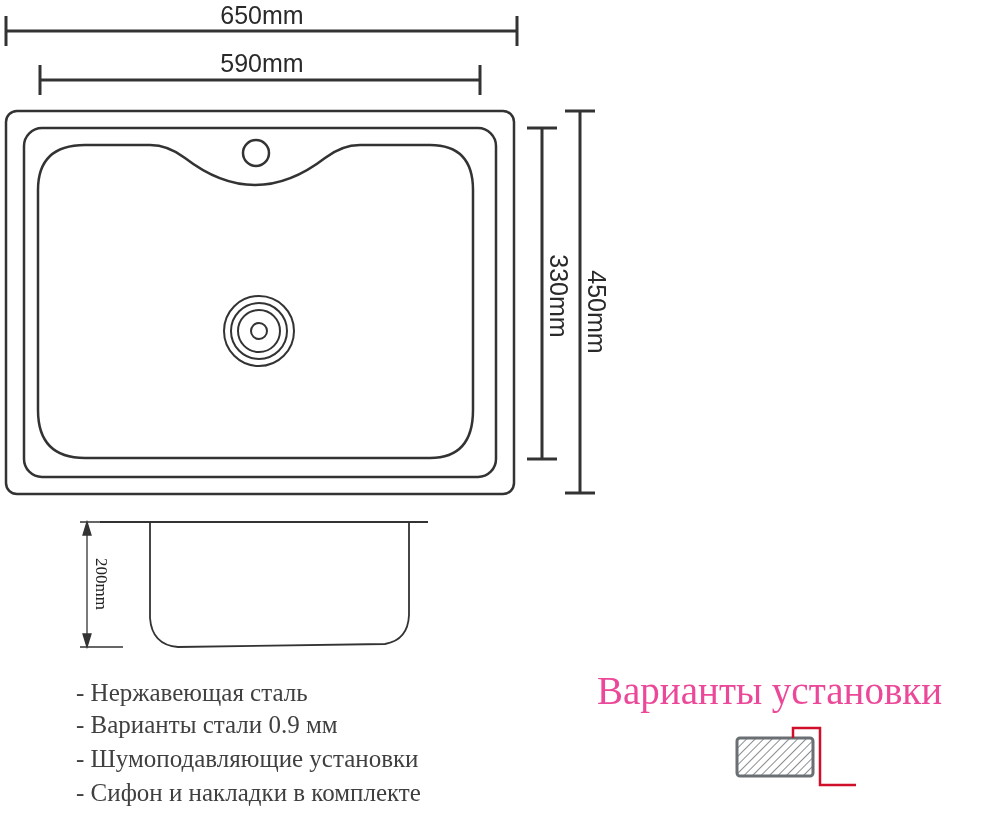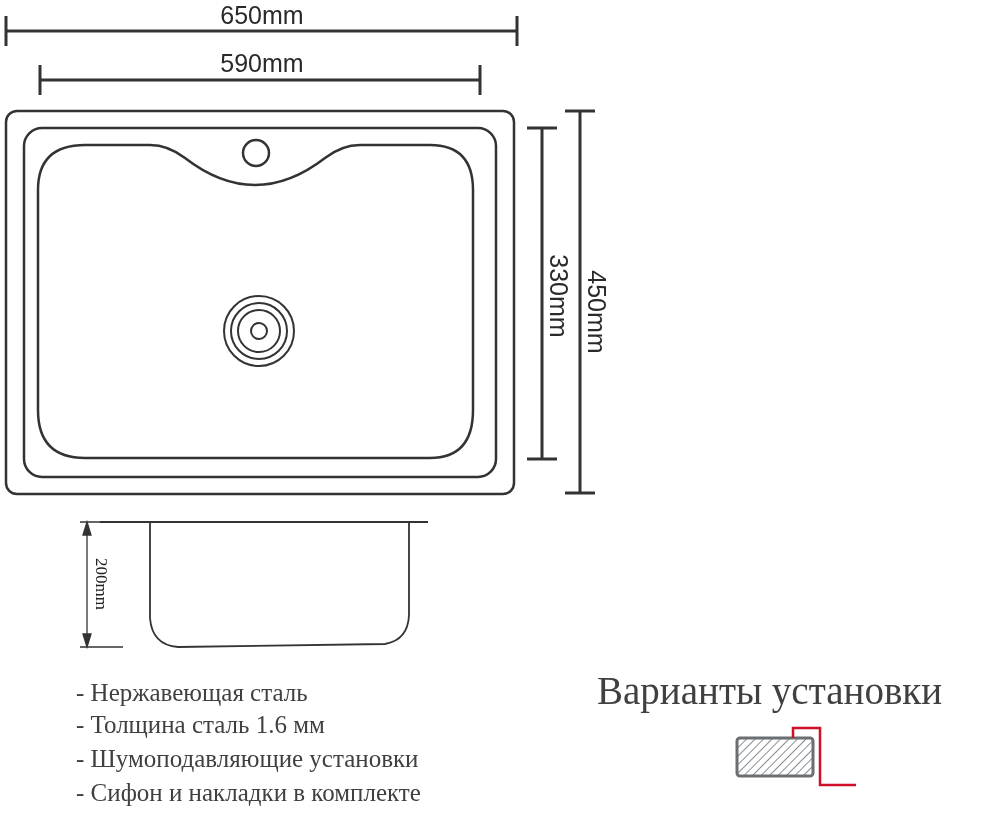--- a/index.html
+++ b/index.html
@@ -3,21 +3,21 @@
 <meta charset="utf-8">
 <style>
   html, body { margin: 0; padding: 0; background: #ffffff; }
   body { width: 983px; height: 814px; position: relative; overflow: hidden; }
   svg { position: absolute; left: 0; top: 0; }
   .dim-text { font-family: "Liberation Sans", sans-serif; font-size: 25px; fill: #2a2a2a; }
   .serif-dim { font-family: "Liberation Serif", serif; font-size: 17px; fill: #222; }
   .spec { position: absolute; left: 28px; font-family: Liberation Serif, serif;
           font-size: 25px; color: #404040; line-height: 33px; white-space: nowrap; margin-left: 48px; }
   .install-title { position: absolute; left: 597px; top: 668px;
-          font-family: "Liberation Serif", serif; font-size: 39px; color: #404040; white-space: nowrap; }
+          font-family: "Liberation Serif", serif; font-size: 39px; color: #ec4899; white-space: nowrap; }
 </style>
 </head>
 <body>
 
 <svg width="983" height="814" viewBox="0 0 983 814">
   <defs>
     <pattern id="hatch" width="6" height="6" patternUnits="userSpaceOnUse" patternTransform="rotate(45)">
       <line x1="0" y1="0" x2="0" y2="6" stroke="#8a8f93" stroke-width="2"></line>
     </pattern>
   </defs>
@@ -79,21 +79,21 @@
   <g>
     <rect x="737" y="738" width="76" height="38" rx="3" fill="url(#hatch)" stroke="#6a6f73" stroke-width="3"></rect>
     <polyline points="793,738 793,728 820,728 820,785 856,785" fill="none" stroke="#d0102a" stroke-width="2.5"></polyline>
   </g>
 </svg>
 
 <div class="spec" style="top:676px;">
   <span>- </span><span>Нержавеющая сталь</span>
 </div>
 <div class="spec" style="top:708px;">
-  <span>- </span><span>Толщина сталь </span><span>1.6</span><span> мм</span>
+  <span>- </span><span>Варианты стали </span><span>0.9</span><span> мм</span>
 </div>
 <div class="spec" style="top:742px;">
   <span>- </span><span>Шумоподавляющие установки</span>
 </div>
 <div class="spec" style="top:776px;">
   <span>- </span><span>Сифон и накладки в комплекте</span>
 </div>
 
 <div class="install-title">Варианты установки</div>
 

